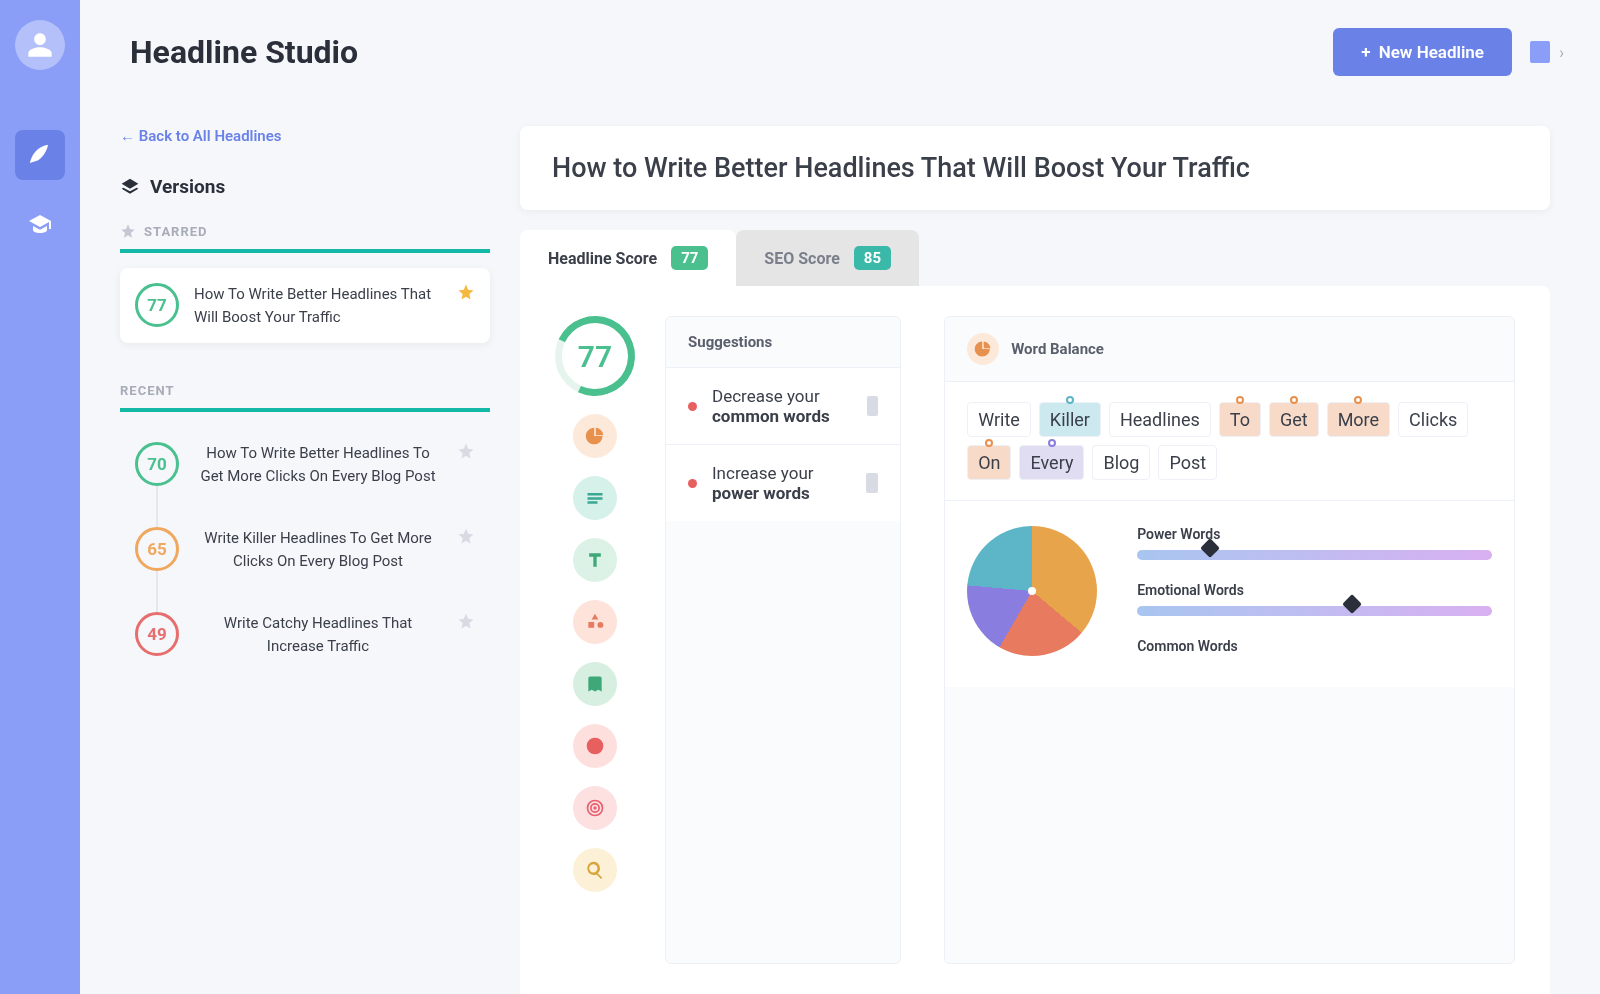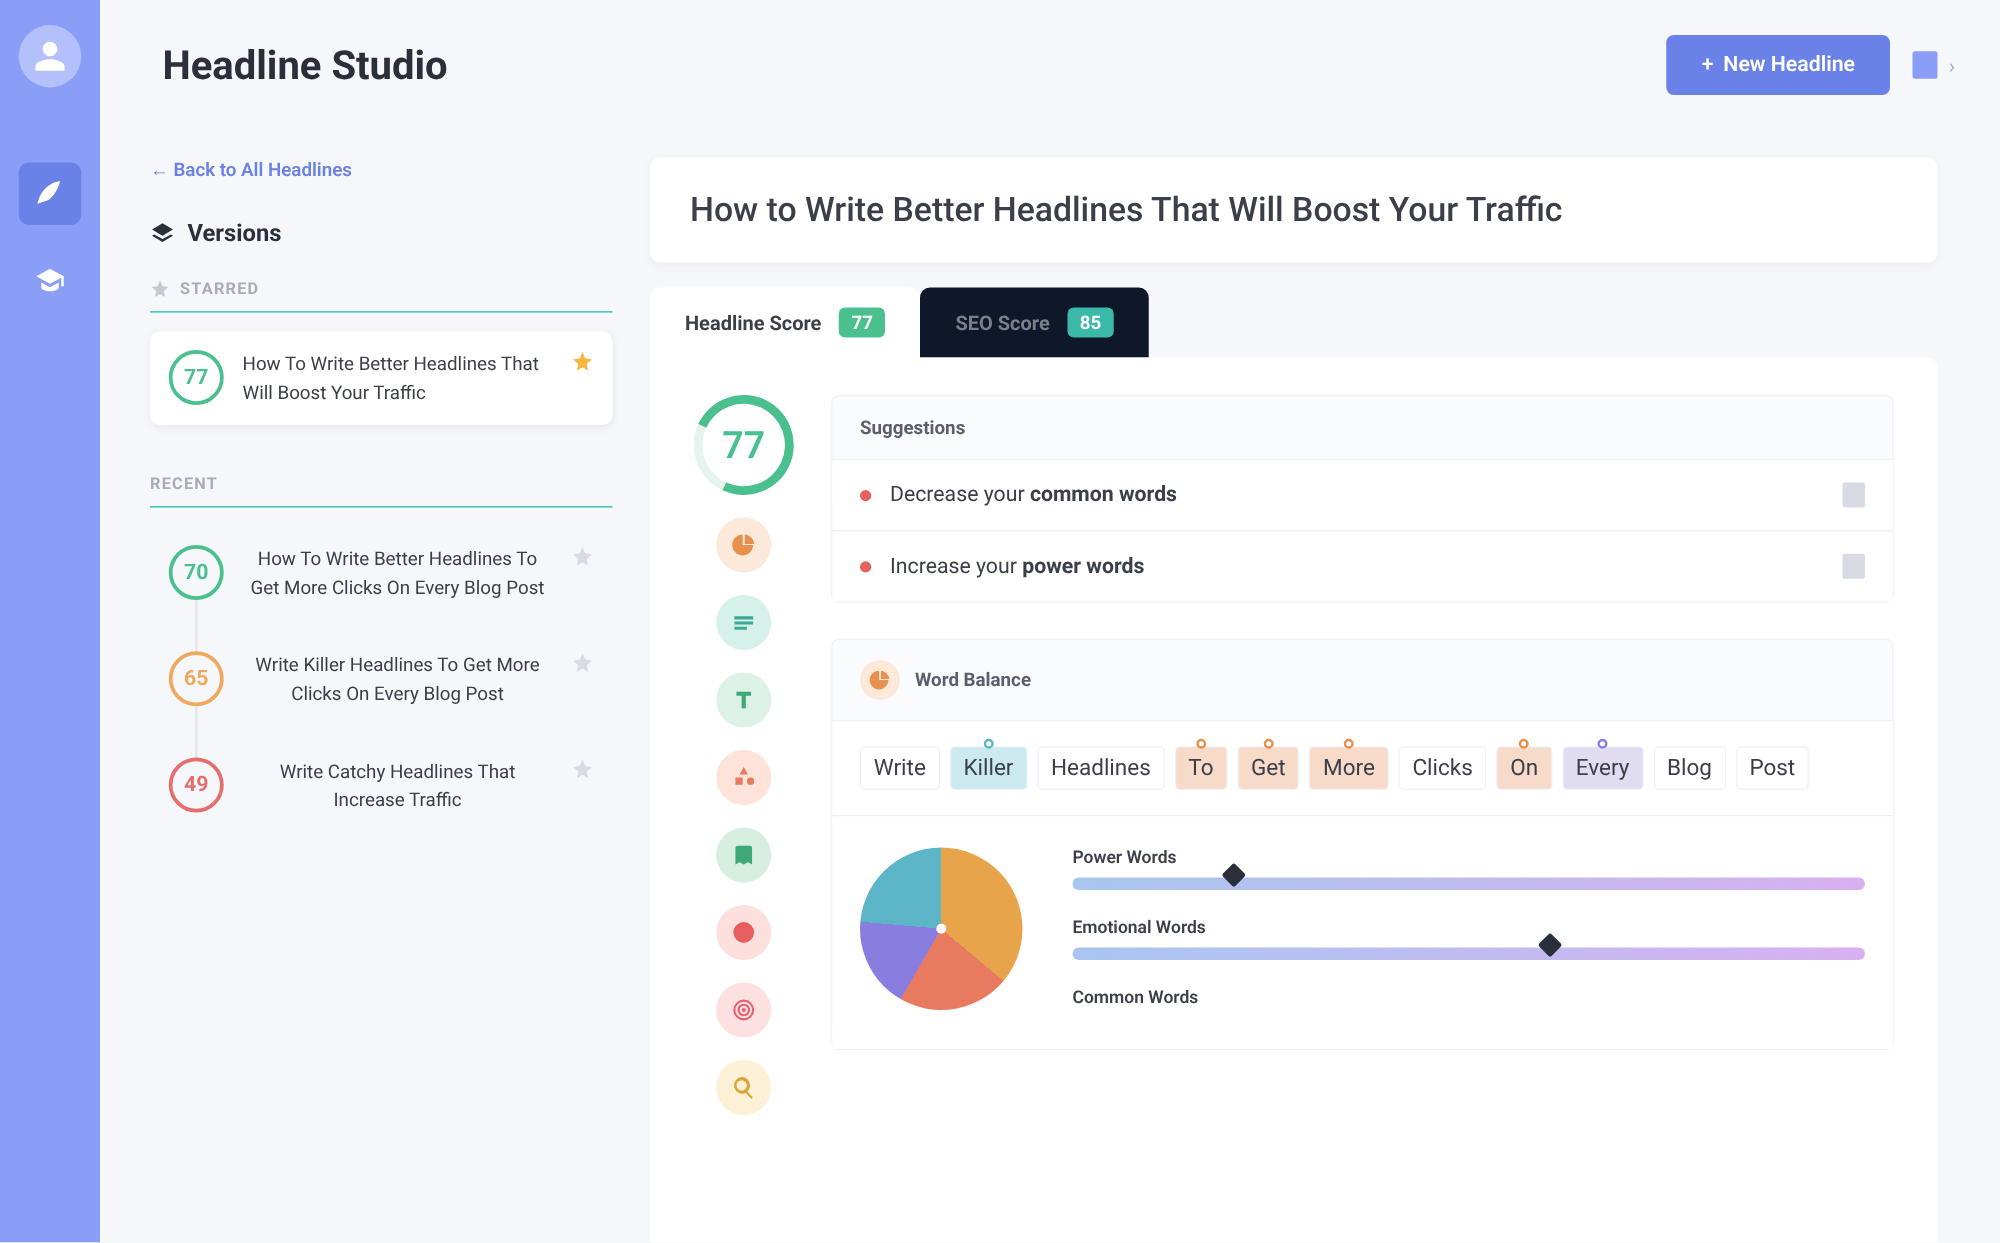--- a/index.html
+++ b/index.html
@@ -28,21 +28,21 @@
 .book-icon::after { content:"›"; position:absolute; right:-14px; top:2px; color:#aaa; font-size:16px; }
 
 
 .body { flex:1; display:flex; gap:30px; padding:30px 50px 0 40px; overflow:hidden; }
 
 
 .versions { width:370px; flex-shrink:0; }
 .back-link { color:#6a82e8; font-size:15px; font-weight:600; cursor:pointer; margin-bottom:30px; display:inline-block; }
 .versions-title { display:flex; align-items:center; gap:10px; font-size:19px; font-weight:700; color:#2a2f3a; margin-bottom:25px; }
 .versions-title svg { width:20px; height:20px; }
-.section-label { display:flex; align-items:center; gap:8px; color:#a8acb8; font-size:13px; font-weight:700; letter-spacing:1px; text-transform:uppercase; border-bottom:1px solid #14b8a6; padding-bottom:10px; margin-bottom:15px; }
+.section-label { display:flex; align-items:center; gap:8px; color:#a8acb8; font-size:13px; font-weight:700; letter-spacing:1px; text-transform:uppercase; border-bottom:4px solid #14b8a6; padding-bottom:10px; margin-bottom:15px; }
 .section-label svg { width:16px; height:16px; fill:#c5c8d2; }
 
 .version-card { display:flex; align-items:flex-start; gap:15px; padding:15px; border-radius:8px; position:relative; cursor:pointer; margin-bottom:10px; }
 .version-card.active { background:#fff; box-shadow:0 2px 8px rgba(0,0,0,0.06); }
 .version-card .score { width:44px; height:44px; border-radius:50%; border:3px solid; display:flex; align-items:center; justify-content:center; font-weight:700; font-size:17px; flex-shrink:0; }
 .version-card .score.green { border-color:#4ac08f; color:#4ac08f; }
 .version-card .score.orange { border-color:#f0a85e; color:#f0a85e; }
 .version-card .score.red { border-color:#e76e6e; color:#e76e6e; }
 .version-card .vtext { font-size:15px; color:#3a3f4a; line-height:1.5; flex:1; }
 .version-card .star { width:18px; height:18px; flex-shrink:0; }
@@ -55,21 +55,21 @@
 .timeline-wrap .version-card .score { background:#f5f7fb; }
 
 
 .content { flex:1; display:flex; flex-direction:column; min-width:0; }
 .headline-box { background:#fff; border-radius:8px; padding:26px 32px; box-shadow:0 2px 8px rgba(0,0,0,0.05); margin-bottom:20px; }
 .headline-box h2 { font-size:27px; font-weight:500; color:#3a3f4a; }
 
 .tabs { display:flex; gap:0; }
 .tab { padding:16px 28px; font-size:16px; font-weight:700; color:#3a3f4a; display:flex; align-items:center; gap:14px; cursor:pointer; border-radius:8px 8px 0 0; }
 .tab.active { background:#fff; }
-.tab.inactive { background:#0f172a; color:#7a7f8c; }
+.tab.inactive { background:#e5e5e5; color:#7a7f8c; }
 .tab .badge { padding:3px 10px; border-radius:5px; font-size:15px; font-weight:700; color:#fff; }
 .tab .badge.green { background:#4ac08f; }
 .tab .badge.teal { background:#3ab8a8; }
 
 .panel { background:#fff; border-radius:0 8px 0 0; padding:30px 35px; display:flex; gap:30px; flex:1; overflow:hidden; }
 
 
 .iconrail { display:flex; flex-direction:column; align-items:center; gap:18px; flex-shrink:0; }
 .big-score { width:80px; height:80px; border-radius:50%; display:flex; align-items:center; justify-content:center; font-size:30px; font-weight:600; color:#4ac08f; position:relative; background:#fff; }
 .big-score::before { content:""; position:absolute; inset:0; border-radius:50%; border:7px solid #e5f5ee; }
@@ -79,21 +79,21 @@
 .c-orange { background:#fde9d9; } .c-orange svg { fill:#e8914f; }
 .c-teal { background:#d6f0ea; } .c-teal svg { fill:#3aa892; }
 .c-green { background:#dcf2e6; } .c-green svg { fill:#3ea878; }
 .c-peach { background:#fde3d9; } .c-peach svg { fill:#e87a5f; }
 .c-mint { background:#d6efe0; } .c-mint svg { fill:#3ea878; }
 .c-pink { background:#fde0dd; } .c-pink svg { fill:#e85f5f; }
 .c-rose { background:#fde0e0; } .c-rose svg { fill:#e85f6f; }
 .c-yellow { background:#fcf0d6; } .c-yellow svg { fill:#d9a43a; }
 
 
-.analysis { flex:1; display:flex; flex-direction:column; gap:29px; min-width:0; }
+.analysis { flex:1; display:flex; gap:43px; min-width:0; }
 .box { border:1px solid #edf0f6; border-radius:6px; background:#fafbfd; }
 .box-header { padding:16px 22px; font-size:15px; font-weight:700; color:#5a5f6c; display:flex; align-items:center; gap:12px; }
 .box-header .hicon { width:32px; height:32px; border-radius:50%; display:flex; align-items:center; justify-content:center; }
 .sugg-item { display:flex; align-items:center; gap:15px; padding:18px 22px; border-top:1px solid #edf0f6; background:#fff; font-size:17px; color:#3a3f4a; }
 .sugg-item .dot { width:9px; height:9px; border-radius:50%; background:#e85f5f; flex-shrink:0; }
 .sugg-item .doc-icon { margin-left:auto; width:18px; height:20px; background:#d8dbe4; border-radius:2px; }
 .sugg-item strong { font-weight:700; }
 
 .word-row { padding:20px 22px; background:#fff; border-top:1px solid #edf0f6; display:flex; gap:8px; flex-wrap:wrap; }
 .word { padding:6px 10px; font-size:18px; color:#3a3f4a; background:#fff; border:1px solid #edf0f6; border-radius:4px; position:relative; }

